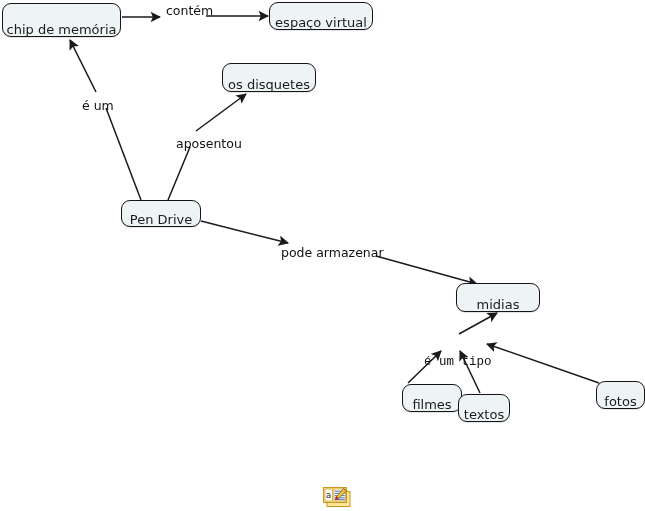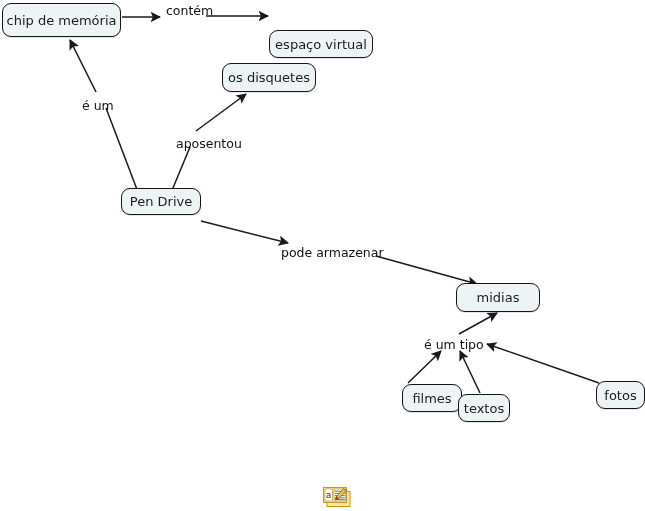--- a/index.html
+++ b/index.html
@@ -34,21 +34,21 @@
   }
 
   
   .node {
     position: absolute;
     box-sizing: border-box;
     background: #eef4f6;
     border: 1.6px solid #151515;
     border-radius: 9px;
     display: flex;
-    align-items: center;
+    align-items: flex-end;
     justify-content: center;
     color: #1b1b1b;
     font-size: 13px;
     line-height: 1;
     white-space: nowrap;
     padding: 0 9px;
     box-shadow: 0 1px 0 rgba(0,0,0,0.10);
   }
 
   
@@ -105,29 +105,29 @@
       <line x1="480" y1="393" x2="460" y2="351" marker-end="url(#ah)"></line>
 
       <line x1="599" y1="383" x2="487" y2="344" marker-end="url(#ah)"></line>
     </g>
   </svg>
 
   <div class="node" style="left:2px;   top:3px;   width:119px; height:34px;">
     <span>chip de memória</span>
   </div>
 
-  <div class="node" style="left:269px; top:2px;   width:104px; height:28px;margin-top:28px;">
+  <div class="node" style="left:269px; top:2px;   width:104px; height:28px;">
     <span>espaço virtual</span>
   </div>
 
   <div class="node" style="left:222px; top:63px;  width:94px;  height:29px;">
     <span>os disquetes</span>
   </div>
 
-  <div class="node" style="left:121px; top:188px; width:80px;  height:27px;">
+  <div class="node" style="left:121px; top:200px; width:80px;  height:27px;">
     <span>Pen Drive</span>
   </div>
 
   <div class="node" style="left:456px; top:283px; width:84px;  height:29px;">
     <span>midias</span>
   </div>
 
   <div class="node" style="left:370px; top:384px; width:60px;  height:28px;margin-left:32px;">
     <span>filmes</span>
   </div>
@@ -141,21 +141,21 @@
   </div>
 
   <div class="link-label" style="left:166px; top:5px;">contém</div>
 
   <div class="link-label" style="left:82px;  top:100px;">é um</div>
 
   <div class="link-label" style="left:176px; top:138px;">aposentou</div>
 
   <div class="link-label" style="left:281px; top:247px;">pode armazenar</div>
 
-  <div class="link-label" style="left:424px; top:339px;">é um tipo</div>
+  <div class="link-label" style="left:424px; top:356px;font-family:Liberation Mono, monospace;">é um tipo</div>
 
   <div class="note-icon" style="left:323px; top:487px;">
     <svg width="28" height="20" viewBox="0 0 28 20" xmlns="http://www.w3.org/2000/svg">
 
       <rect x="4" y="4.5" width="23" height="15" fill="#ffe79a" stroke="#c8971f" stroke-width="1"></rect>
 
       <rect x="0.5" y="0.5" width="23" height="15" fill="#ffe79a" stroke="#c8971f" stroke-width="1"></rect>
 
       <rect x="2" y="2" width="7.5" height="12" fill="#ffffff" stroke="#c8971f" stroke-width="0.7"></rect>
       <text x="5.6" y="11.2" font-family="'DejaVu Sans', sans-serif" font-size="8.5" fill="#1a1a1a" text-anchor="middle">a</text>

